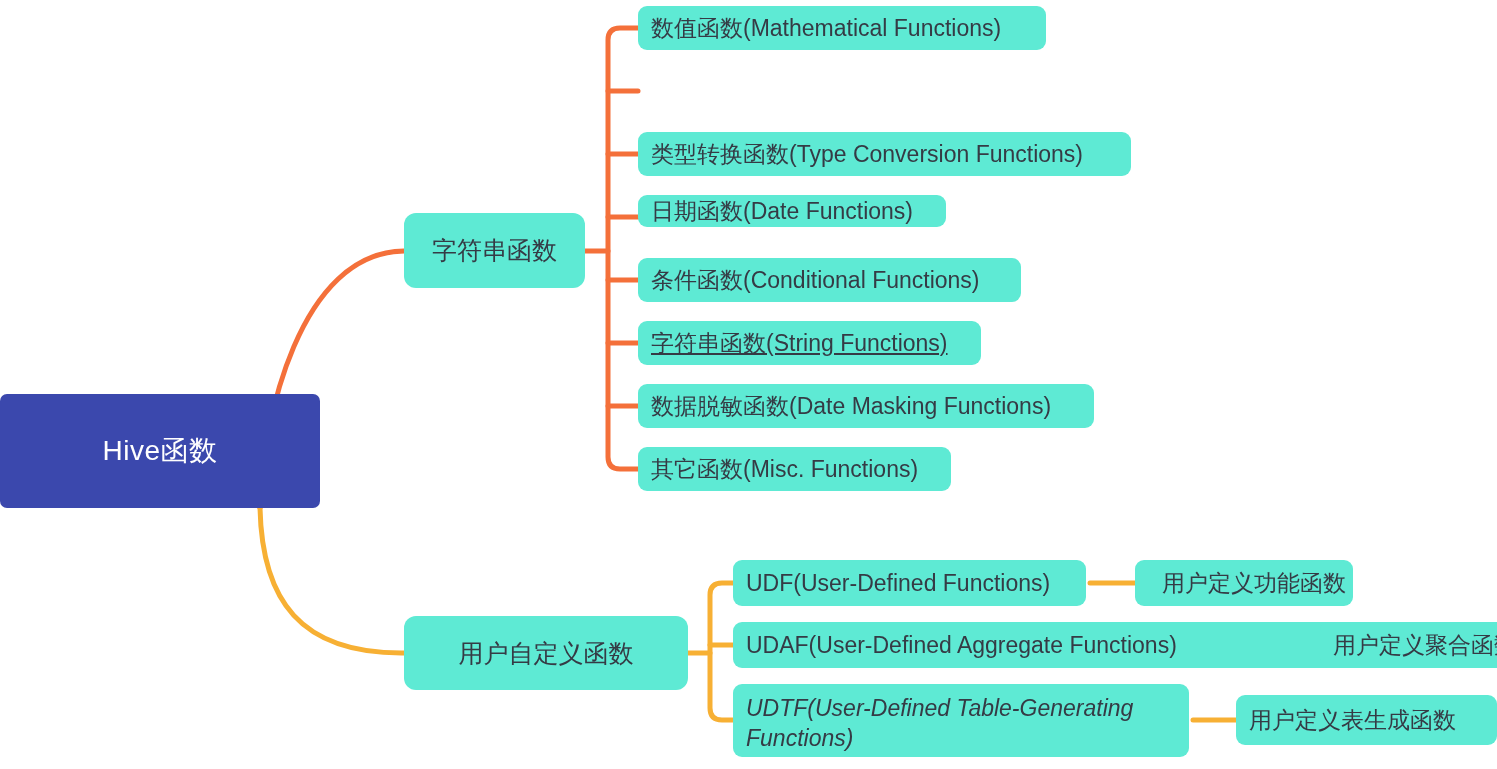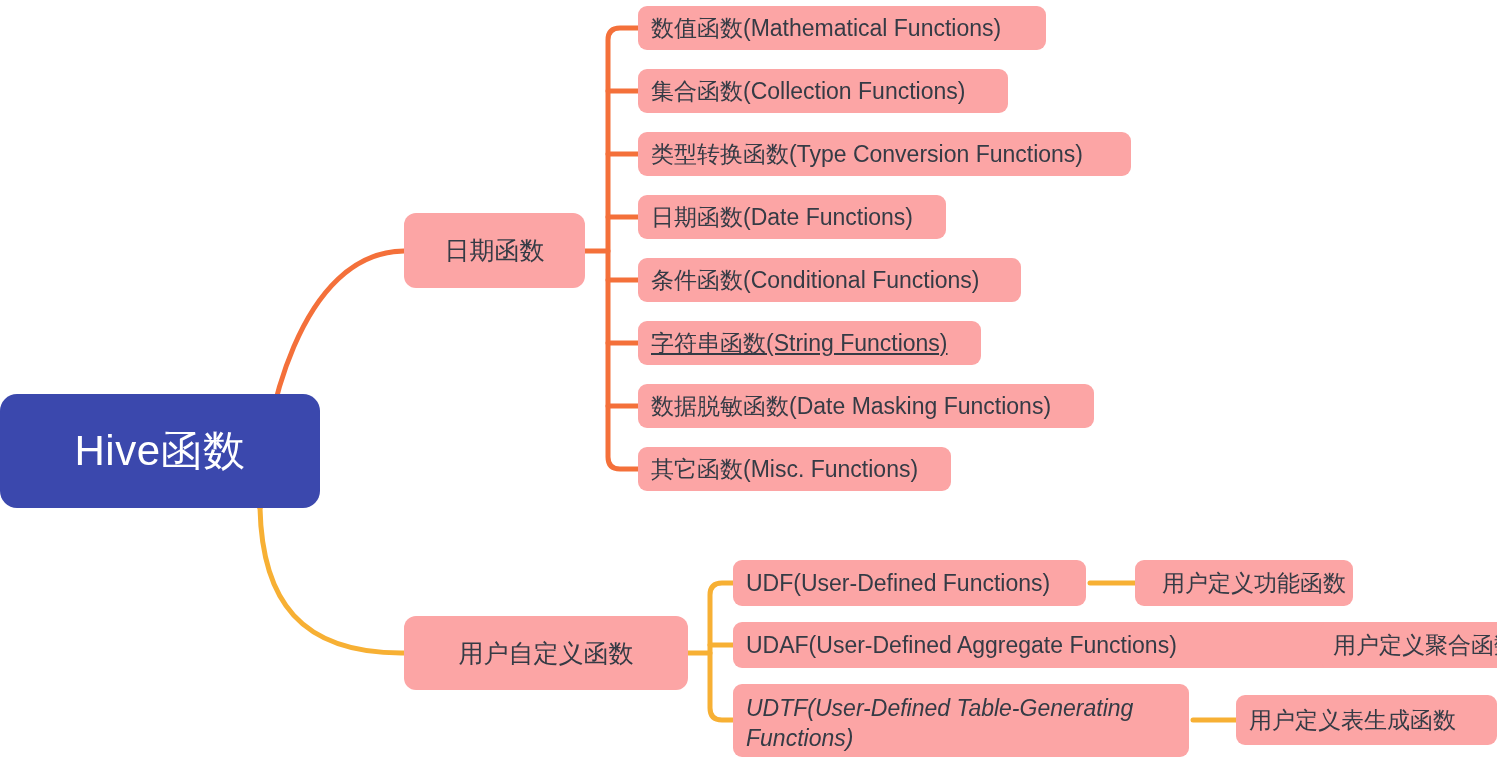--- a/index.html
+++ b/index.html
@@ -31,31 +31,31 @@
     height: 769px;
     pointer-events: none;
   }
 
   .node {
     position: absolute;
     box-sizing: border-box;
     display: flex;
     align-items: center;
     border-radius: 10px;
-    background: #fca5a5;
+    background: #5eead4;
     color: #353b45;
     white-space: pre;
   }
 
   .node.root {
     background: #3b48ad;
     color: #ffffff;
-    border-radius: 17px;
+    border-radius: 7px;
     justify-content: center;
-    font-size: 42px;
+    font-size: 28px;
     letter-spacing: 0.5px;
   }
 
   .node.branch {
     justify-content: center;
     font-size: 25px;
     border-radius: 12px;
   }
 
   .node.leaf {
@@ -81,21 +81,21 @@
   }
 
   
   #root-node      { left: 0px;    top: 394px; width: 320px;  height: 114px; }
   #branch-builtin { left: 404px;  top: 213px; width: 181px;  height: 75px;  }
   #branch-udf     { left: 404px;  top: 616px; width: 284px;  height: 74px;  }
 
   #leaf-0 { left: 638px; top: 6px;   width: 408px; height: 44px; }
   #leaf-1 { left: 638px; top: 69px;  width: 370px; height: 44px; }
   #leaf-2 { left: 638px; top: 132px; width: 493px; height: 44px; }
-  #leaf-3 { left: 638px; top: 195px; width: 308px; height: 44px; }
+  #leaf-3 { left: 638px; top: 195px; width: 308px; height: 32px; }
   #leaf-4 { left: 638px; top: 258px; width: 383px; height: 44px; }
   #leaf-5 { left: 638px; top: 321px; width: 343px; height: 44px; text-decoration: underline; }
   #leaf-6 { left: 638px; top: 384px; width: 456px; height: 44px; }
   #leaf-7 { left: 638px; top: 447px; width: 313px; height: 44px; }
 
   #udf-0  { left: 733px; top: 560px; width: 353px; height: 46px; }
   #udf-1  { left: 733px; top: 622px; width: 612px; height: 46px; }
   #udf-2  { left: 733px; top: 684px; width: 456px; height: 73px; }
 
   #sub-0  { left: 1135px; top: 560px; width: 218px; height: 46px; padding-left: 27px; }
@@ -129,26 +129,25 @@
     <path d="M 733,583 L 722,583 Q 710,583 710,595 L 710,708 Q 710,720 722,720 L 733,720" fill="none" stroke="#f7b034" stroke-width="5" stroke-linecap="round" stroke-linejoin="round"></path>
     <path d="M 710,645 L 733,645" fill="none" stroke="#f7b034" stroke-width="5" stroke-linecap="round"></path>
 
     <path d="M 1090,583 L 1135,583" fill="none" stroke="#f7b034" stroke-width="5" stroke-linecap="round"></path>
     <path d="M 1249,645 L 1276,645" fill="none" stroke="#f7b034" stroke-width="5" stroke-linecap="round"></path>
     <path d="M 1193,720 L 1236,720" fill="none" stroke="#f7b034" stroke-width="5" stroke-linecap="round"></path>
   </svg>
 
   <div class="node root" id="root-node">Hive函数</div>
 
-  <div class="node branch" id="branch-builtin">日期函数</div>
+  <div class="node branch" id="branch-builtin">字符串函数</div>
 
   <div class="node branch" id="branch-udf">用户自定义函数</div>
 
   <div class="node leaf" id="leaf-0">数值函数(Mathematical Functions)</div>
-  <div class="node leaf" id="leaf-1">集合函数(Collection Functions)</div>
   <div class="node leaf" id="leaf-2">类型转换函数(Type Conversion Functions)</div>
   <div class="node leaf" id="leaf-3">日期函数(Date Functions)</div>
   <div class="node leaf" id="leaf-4">条件函数(Conditional Functions)</div>
   <div class="node leaf" id="leaf-5">字符串函数(String Functions)</div>
   <div class="node leaf" id="leaf-6">数据脱敏函数(Date Masking Functions)</div>
   <div class="node leaf" id="leaf-7">其它函数(Misc. Functions)</div>
 
   <div class="node leaf" id="udf-0">UDF(User-Defined Functions)</div>
   <div class="node leaf" id="udf-1">UDAF(User-Defined Aggregate Functions)</div>
   <div class="node leaf wrap" id="udf-2">UDTF(User-Defined Table-Generating Functions)</div>

